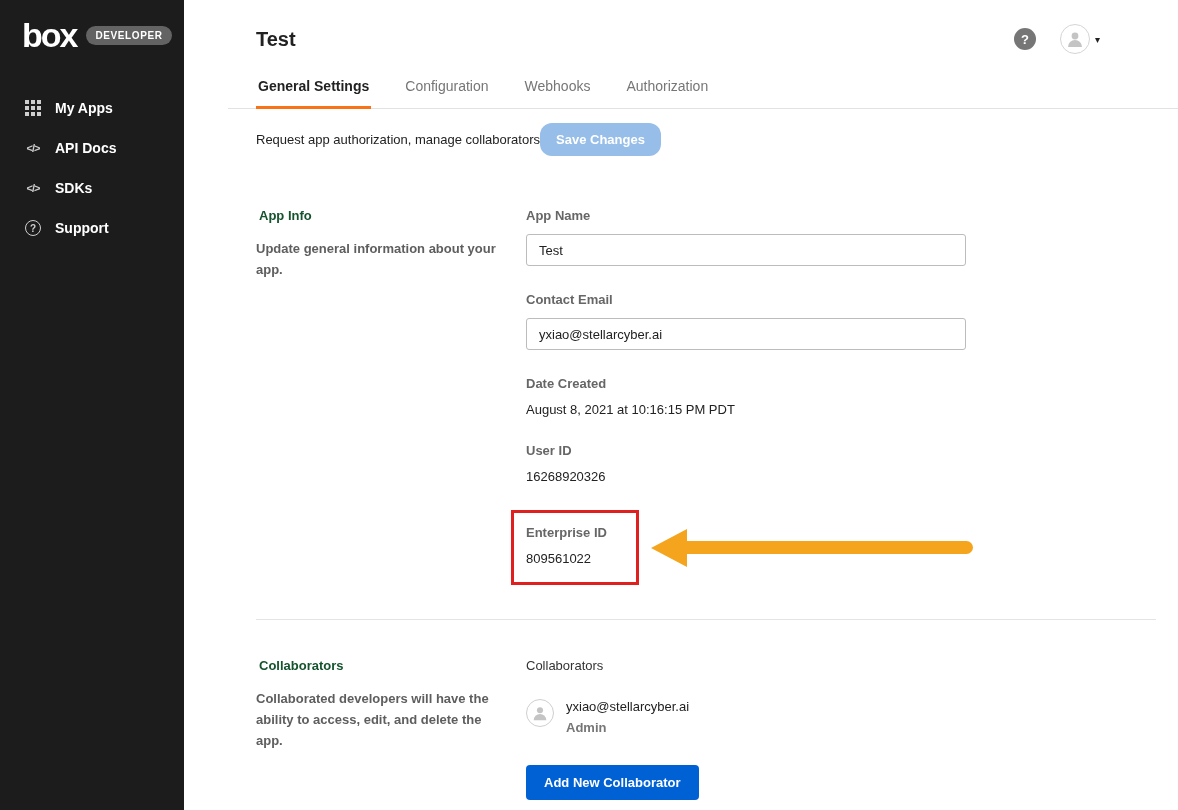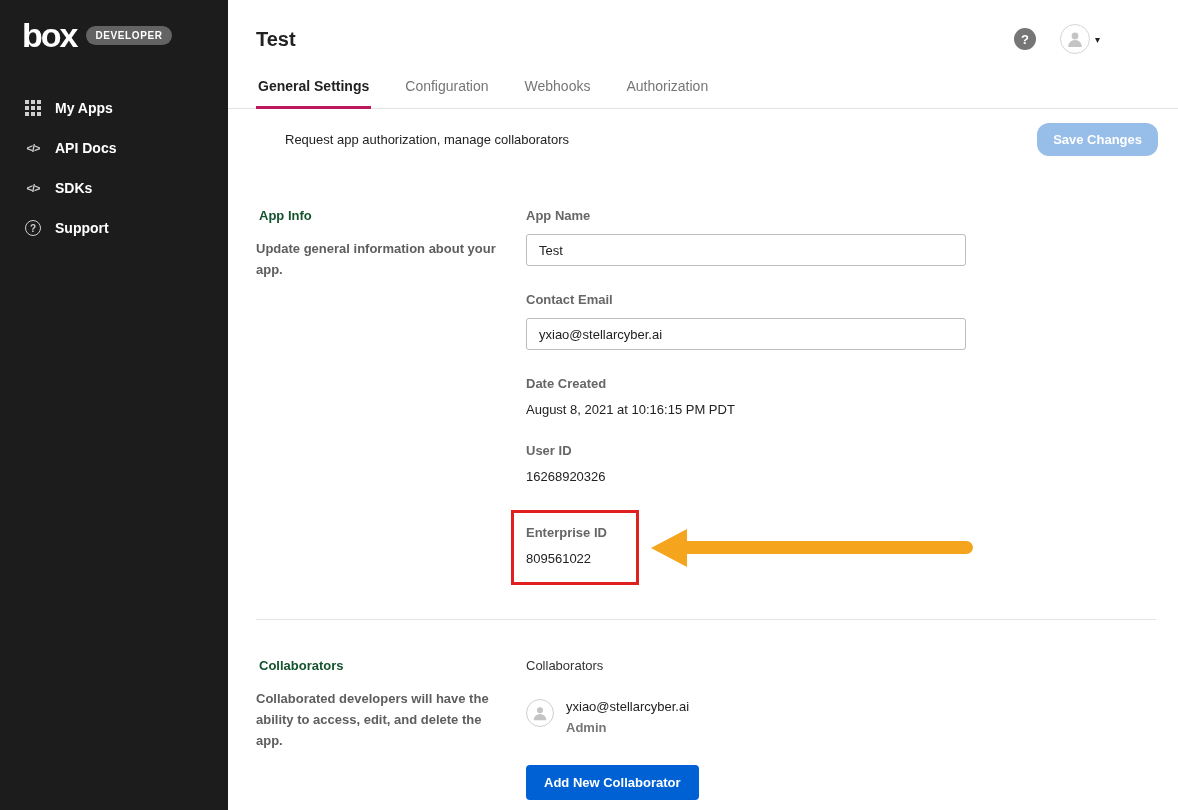--- a/index.html
+++ b/index.html
@@ -7,21 +7,21 @@
   body {
     width: 1178px; height: 810px;
     font-family: "Liberation Sans", sans-serif;
     background: #ffffff; color: #222;
     overflow: hidden;
   }
 
   
   .sidebar {
     position: fixed; left: 0; top: 0; bottom: 0;
-    width: 228px; background: #1c1c1c; color: #fff;
+    width: 184px; background: #1c1c1c; color: #fff;
   }
   .logo-row {
     display: flex; align-items: center;
     padding: 18px 20px 10px 22px;
   }
   .logo-text {
     font-size: 34px; font-weight: bold; letter-spacing: -2px;
     color: #fff; line-height: 1;
   }
   .dev-badge {
@@ -72,29 +72,28 @@
   
   .tabs {
     display: flex; gap: 28px; padding: 0 28px;
     border-bottom: 1px solid #e2e2e2;
   }
   .tab {
     padding: 8px 2px 12px; font-size: 14px; color: #767676; cursor: pointer;
   }
   .tab.active {
     color: #222; font-weight: bold;
-    border-bottom: 3px solid #be185d; margin-bottom: -1px;
+    border-bottom: 3px solid #f97316; margin-bottom: -1px;
   }
   .tab + .tab { margin-left: 4px; }
 
   
   .action-row {
-    display: flex; align-items: center; justify-content: space-between;
+    display: flex; align-items: center; 
     padding: 14px 20px 14px 28px;
-    margin-left: 29px;
   }
   .subtitle { font-size: 13px; color: #222; }
   .save-btn {
     background: #97bde9; color: #fff; border: none; cursor: pointer;
     font-family: inherit; font-size: 13px; font-weight: bold;
     padding: 9px 16px; border-radius: 12px;
   }
 
   
   .section-row { display: flex; padding: 38px 28px 10px 28px; }

